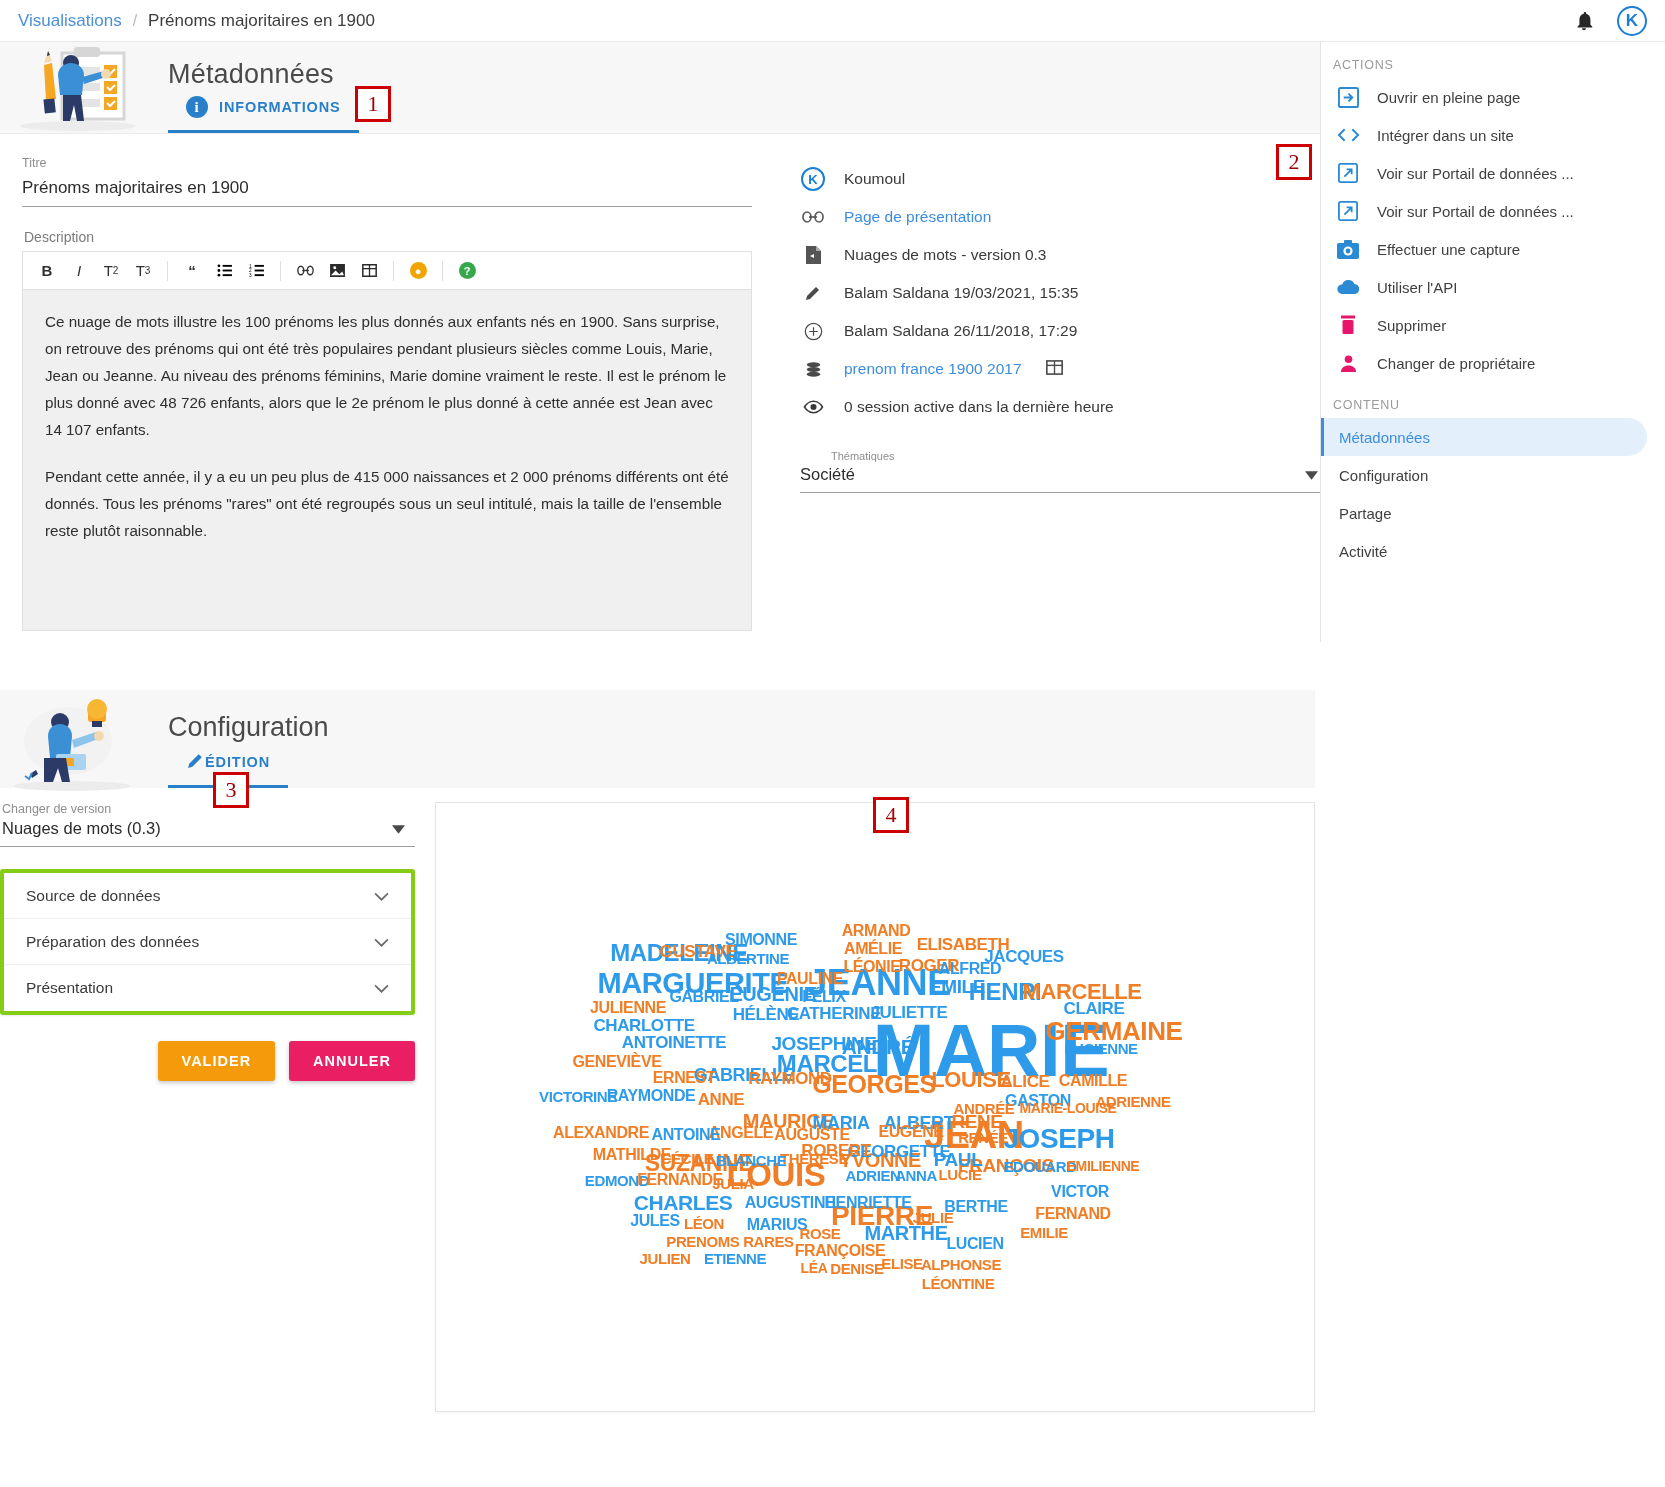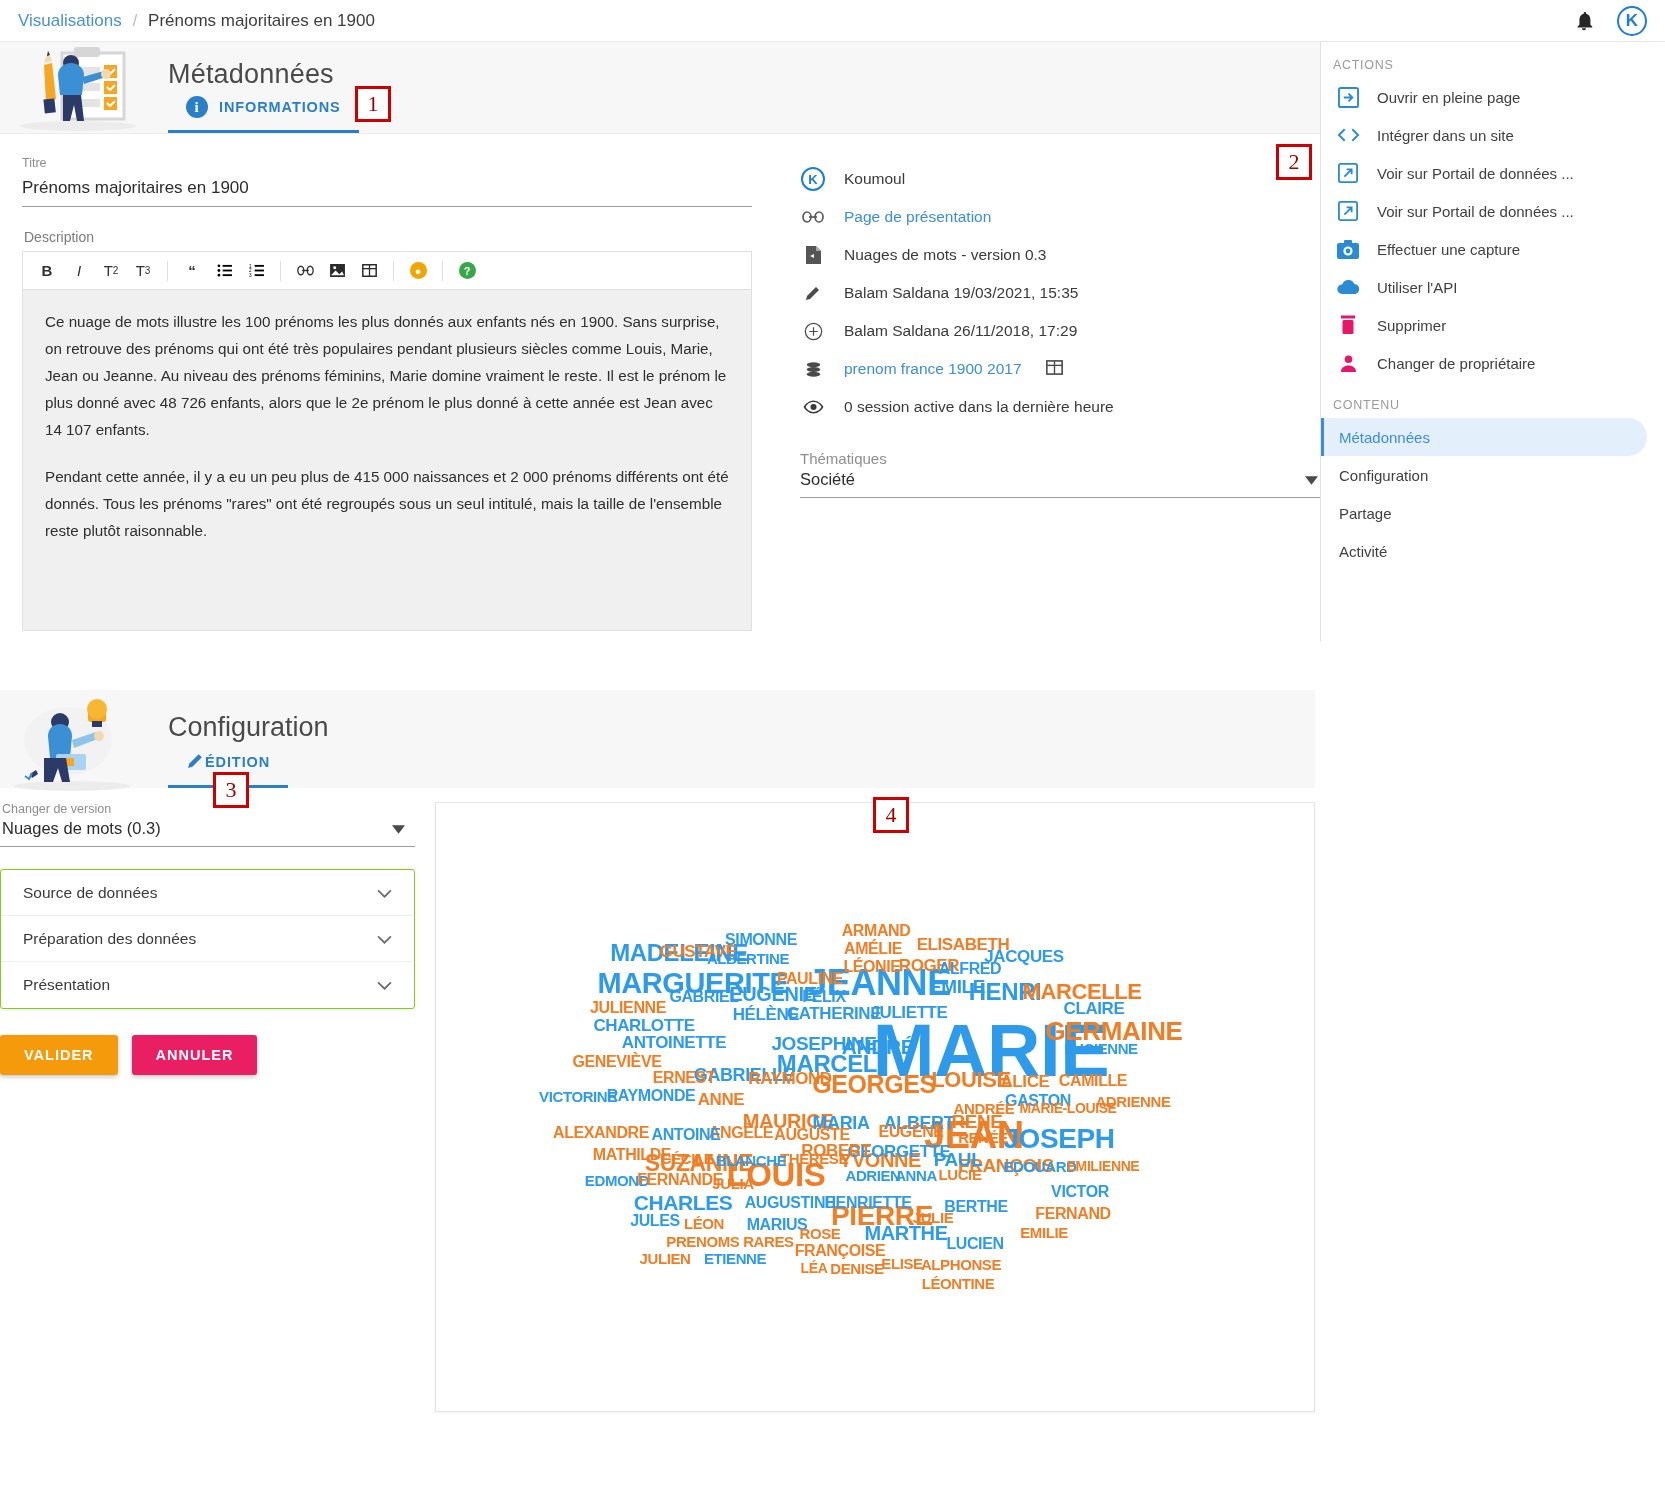--- a/index.html
+++ b/index.html
@@ -84,21 +84,21 @@
   .info-row { display:flex; align-items:center; height:38px; gap:18px; padding-left:16px;}
   .ico { width:26px;display:flex;align-items:center;justify-content:center;flex:none; }
   .info-txt { font-size:15.5px; color:#3a3a3a; }
   .info-txt.link { color:#3c8dde; cursor:pointer; }
   .kicon {
     width:24px;height:24px;border-radius:50%;border:2px solid #1c7fd6;
     display:flex;align-items:center;justify-content:center;color:#1c7fd6;
     font-weight:bold;font-size:13px;
   }
   .them-wrap { margin:24px 0 0 16px; width:520px; }
-  .them-label { font-size:15px; color:#8e8e8e; }
+  .them-label { font-size:11px; color:#8e8e8e;margin-left:31px; }
   .them-select {
     display:flex; align-items:flex-end; justify-content:space-between;
     border-bottom:1px solid #9e9e9e; padding:3px 2px 8px 0;
   }
   .them-value { font-size:16.5px; color:#2c2c2c; }
   
   .sec-title { font-size:12.5px; color:#9a9a9a; letter-spacing:.7px; padding:16px 0 6px 12px; }
   .act-row { display:flex; align-items:center; gap:16px; height:38px; padding-left:14px; cursor:pointer; }
   .act-label { font-size:15px; color:#3f3f3f; }
   .content-item {
@@ -122,28 +122,28 @@
     border-bottom:3px solid #2a7fc9; cursor:pointer;
   }
   .cfg-body { display:flex; padding-top:14px; }
   .cfg-left { width:425px; padding:0 10px 0 0; }
   .vers-label { font-size:12.5px; color:#8e8e8e; padding-left:2px; }
   .vers-select {
     display:flex; align-items:flex-end; justify-content:space-between;
     border-bottom:1px solid #9e9e9e; padding:3px 10px 8px 2px; margin-bottom:22px;
   }
   .vers-value { font-size:16.5px; color:#2c2c2c; }
-  .accordion { border:1px solid #84cc16; border-radius:3px; box-shadow:0 1px 2px rgba(0,0,0,.07); }
+  .accordion { border:4px solid #84cc16; border-radius:3px; box-shadow:0 1px 2px rgba(0,0,0,.07); }
   .acc-row {
     height:46px; display:flex; align-items:center; justify-content:space-between;
     padding:0 22px; font-size:15.5px; color:#3a3a3a; cursor:pointer;
     border-bottom:1px solid #eee;
   }
   .acc-row:last-child { border-bottom:none; }
-  .btn-row { display:flex; justify-content:flex-start; gap:14px; margin-top:26px; }
+  .btn-row { display:flex; justify-content:flex-end; gap:14px; margin-top:26px; }
   .btn {
     border:none; color:#fff; font-size:14.5px; font-weight:bold; letter-spacing:1px;
     padding:12px 24px; border-radius:3px; cursor:pointer;
     box-shadow:0 2px 4px rgba(0,0,0,.22); font-family:"Liberation Sans",sans-serif;
   }
   .btn-valider { background:#f59a0b; }
   .btn-annuler { background:#e91e63; }
   .preview {
     width:880px; height:610px; border:1px solid #e4e4e4; margin-left:10px;
     position:relative; background:#fff; box-shadow:0 1px 2px rgba(0,0,0,.05);

